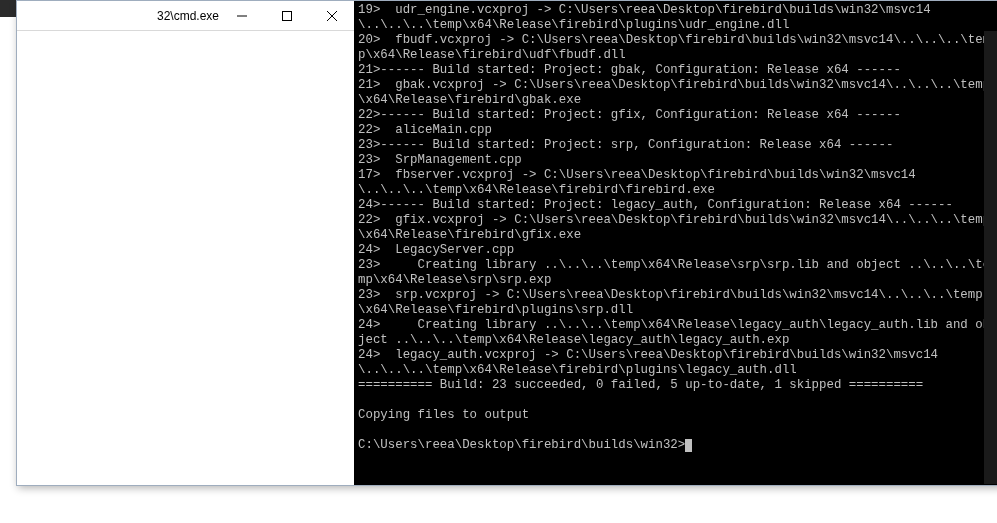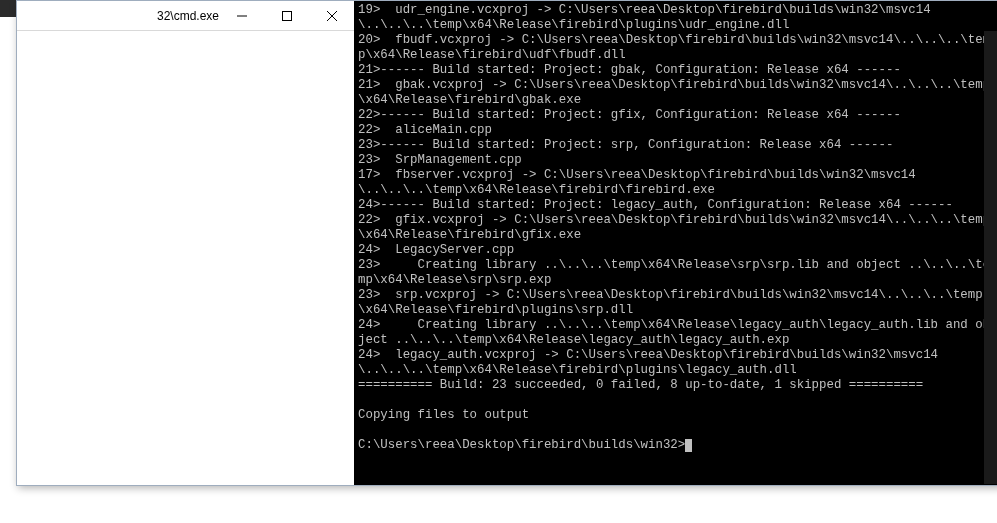--- a/index.html
+++ b/index.html
@@ -136,19 +136,19 @@
 <span>23&gt;------ Build started: Project: srp, Configuration: Release x64 ------</span>
 <span>23&gt;  SrpManagement.cpp</span>
 <span>17&gt;  fbserver.vcxproj -&gt; C:\Users\reea\Desktop\firebird\builds\win32\msvc14\..\..\..\temp\x64\Release\firebird\firebird.exe</span>
 <span>24&gt;------ Build started: Project: legacy_auth, Configuration: Release x64 ------</span>
 <span>22&gt;  gfix.vcxproj -&gt; C:\Users\reea\Desktop\firebird\builds\win32\msvc14\..\..\..\temp\x64\Release\firebird\gfix.exe</span>
 <span>24&gt;  LegacyServer.cpp</span>
 <span>23&gt;     Creating library ..\..\..\temp\x64\Release\srp\srp.lib and object ..\..\..\temp\x64\Release\srp\srp.exp</span>
 <span>23&gt;  srp.vcxproj -&gt; C:\Users\reea\Desktop\firebird\builds\win32\msvc14\..\..\..\temp\x64\Release\firebird\plugins\srp.dll</span>
 <span>24&gt;     Creating library ..\..\..\temp\x64\Release\legacy_auth\legacy_auth.lib and object ..\..\..\temp\x64\Release\legacy_auth\legacy_auth.exp</span>
 <span>24&gt;  legacy_auth.vcxproj -&gt; C:\Users\reea\Desktop\firebird\builds\win32\msvc14\..\..\..\temp\x64\Release\firebird\plugins\legacy_auth.dll</span>
-<span>========== Build: 23 succeeded, 0 failed, 8 up-to-date, 1 skipped ==========</span>
+<span>========== Build: 23 succeeded, 0 failed, 5 up-to-date, 1 skipped ==========</span>
 <span></span>
 <span>Copying files to output</span>
 <span></span>
 <span>C:\Users\reea\Desktop\firebird\builds\win32&gt;</span><span class="cursor"></span></div>
   <div class="scrollbar-stub"></div>
 </div>
 
 </body></html>

